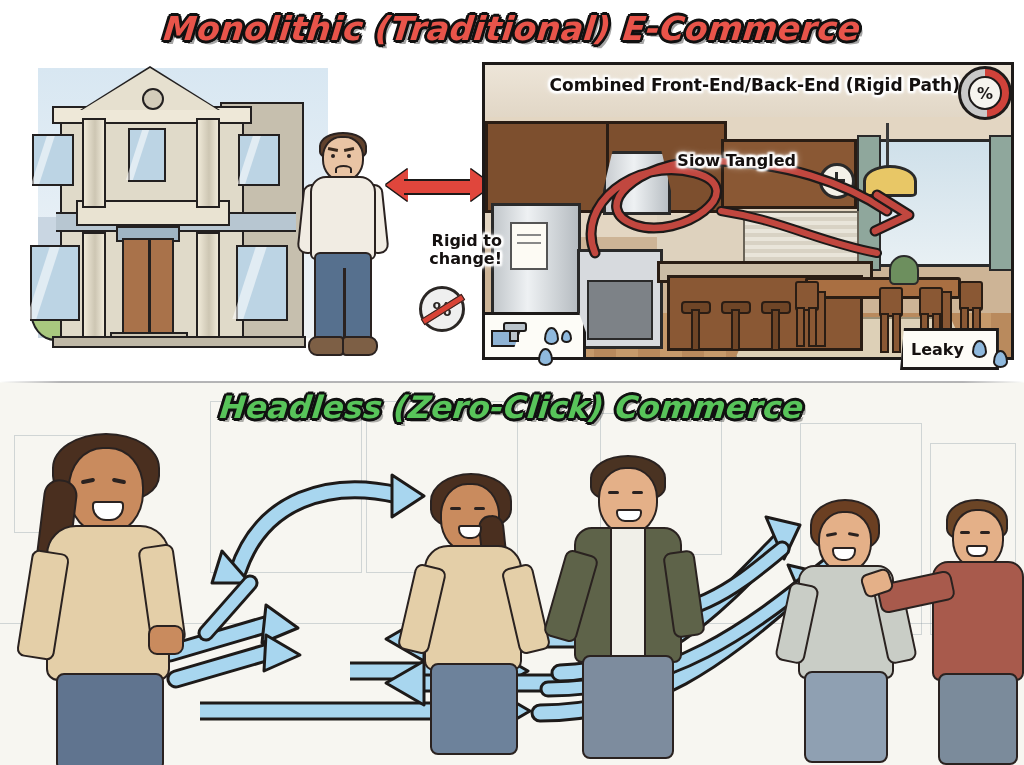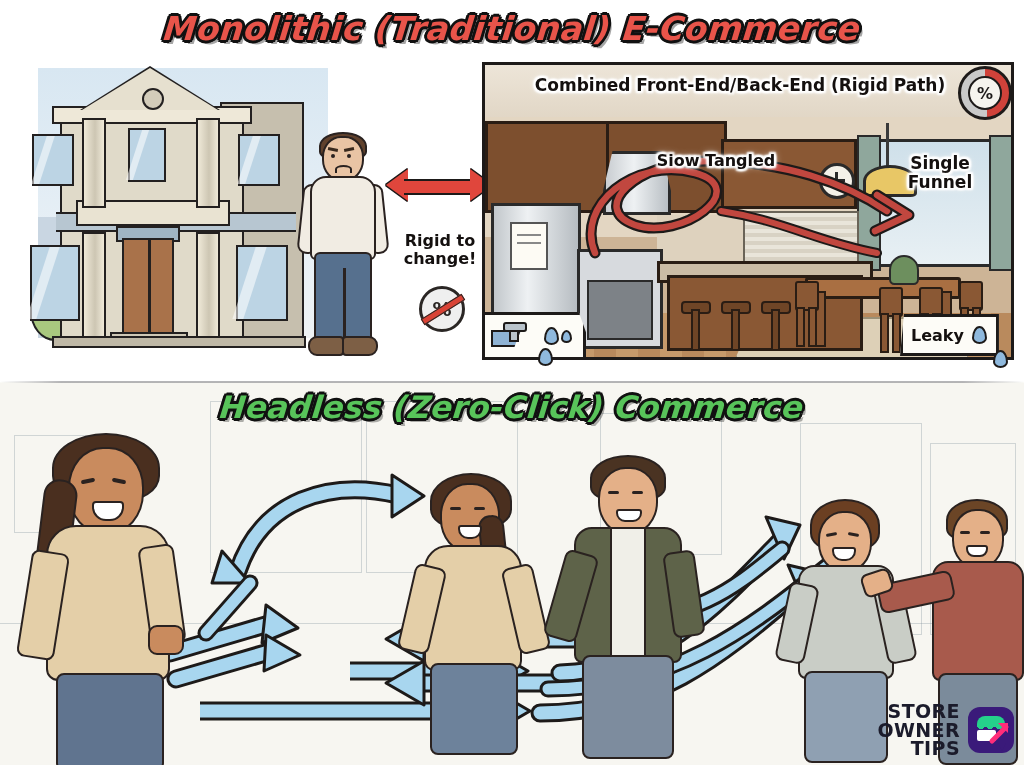--- a/index.html
+++ b/index.html
@@ -9,21 +9,21 @@
   }
   #stage{
     position:relative;
     width:1024px;height:765px;
     overflow:hidden;
     background:#fbfbf7;
   }
 
   
   .abs{position:absolute;}
-  .ctr{text-align:center;}
+  .ctr{text-align:right;}
   .nowrap{white-space:nowrap;}
 
   
   .comic-title{
     position:absolute;
     width:100%;
     text-align:center;
     font-family:"DejaVu Sans", sans-serif;
     font-weight:bold;
     font-style:italic;
@@ -213,21 +213,21 @@
   .gauge .hole{width:30px;height:30px;border-radius:50%;background:#f6f4ee;border:2.5px solid #1d1a19;
       display:flex;align-items:center;justify-content:center;
       font-family:"DejaVu Sans",sans-serif;font-weight:bold;font-size:16px;color:#1d1a19;}
   #gauge-top{right:12px;top:66px;}
 
   
   .ribbon{position:absolute;background:#fdfcf7;border:3px solid #1d1a19;z-index:33;
       display:flex;align-items:center;}
   #ribbon-left{left:482px;top:312px;height:42px;padding:0 10px 0 6px;
       clip-path:polygon(0 0,93% 0,100% 42%,100% 100%,0 100%);}
-  #ribbon-right{left:900px;top:314px;height:36px;padding:0 8px;
+  #ribbon-right{left:900px;top:328px;height:36px;padding:0 8px;
       clip-path:polygon(4% 0,100% 0,100% 100%,0 100%);}
   .faucet{width:40px;height:24px;position:relative;flex:0 0 auto;margin-right:6px;}
   .faucet .basin{position:absolute;left:0;top:6px;width:26px;height:13px;background:#8fb3d4;border:2.5px solid #1d1a19;
       clip-path:polygon(0 0,100% 0,78% 100%,0 100%);}
   .faucet .spout{position:absolute;left:18px;top:0;width:6px;height:14px;background:#b9c3cb;border:2.5px solid #1d1a19;}
   .faucet .top{position:absolute;left:12px;top:-2px;width:20px;height:6px;background:#b9c3cb;border:2.5px solid #1d1a19;border-radius:3px;}
   .drop{position:relative;display:inline-block;background:#8fb9dd;border:2.5px solid #1d1a19;
       width:11px;height:14px;border-radius:50% 50% 50% 50%/66% 66% 34% 34%;
       transform:rotate(0deg);margin:0 1px;}
   .drop.sm{width:7px;height:9px;}
@@ -395,24 +395,20 @@
         <path d="M236 146 C 300 156, 330 176, 392 188" fill="none" stroke="#1d1a19" stroke-width="10" stroke-linecap="round"></path>
         <path d="M236 146 C 300 156, 330 176, 392 188" fill="none" stroke="#c1473f" stroke-width="6" stroke-linecap="round"></path>
       </svg>
     </div>
 
     
     <div class="lbl ctr nowrap" style="left:520px;top:76px;width:440px;font-size:17px;">Combined Front-End/Back-End (Rigid Path)</div>
 
     <div class="lbl ctr nowrap" style="left:636px;top:152px;width:160px;font-size:16px;">Siow Tangled</div>
 
-    <div class="lbl ctr" style="left:892px;top:154px;width:96px;font-size:17px;">
-      <div>Single</div>
-      <div>Funnel</div>
-    </div>
 
     <div class="gauge" id="gauge-top">
       <div class="hole">%</div>
     </div>
 
     
     <div class="ribbon" id="ribbon-left">
       <div class="faucet">
         <div class="basin"></div>
           <div class="spout"></div>
@@ -573,30 +569,14 @@
       <div class="p-body" style="left:4px;top:62px;width:88px;height:116px;background:#a85a4c;border-radius:16px 16px 8px 8px;"></div>
       <div class="p-arm" style="left:-50px;top:78px;width:72px;height:26px;background:#a85a4c;transform:rotate(-12deg);"></div>
       <div class="abs" style="left:-66px;top:72px;width:26px;height:20px;background:#e4b088;border:2.5px solid #2a2220;border-radius:7px;transform:rotate(-18deg);"></div>
       <div class="p-leg" style="left:10px;top:174px;width:76px;height:88px;background:#7b8b9b;border-radius:8px;"></div>
     </div>
 
     <div class="lbl ctr" style="left:448px;top:694px;width:0px;"></div>
 
   </div>
 
-  <div id="logo">
-    <div class="words">
-      <div>STORE</div>
-      <div>OWNER</div>
-      <div>TIPS</div>
-    </div>
-    <div class="mark">
-      <div class="awn"></div>
-      <div class="box"></div>
-      <svg width="46" height="46" viewBox="0 0 46 46">
-        <path d="M24 34 L38 20" stroke="#ff2d7a" stroke-width="5" stroke-linecap="round" fill="none"></path>
-        <path d="M30 16 L40 16 L40 26 z" fill="#ff2d7a"></path>
-        <path d="M30 36 L34 44 L38 36 z" fill="#3a1a7a"></path>
-      </svg>
-    </div>
-  </div>
 
 </div>
 
 </body></html>

